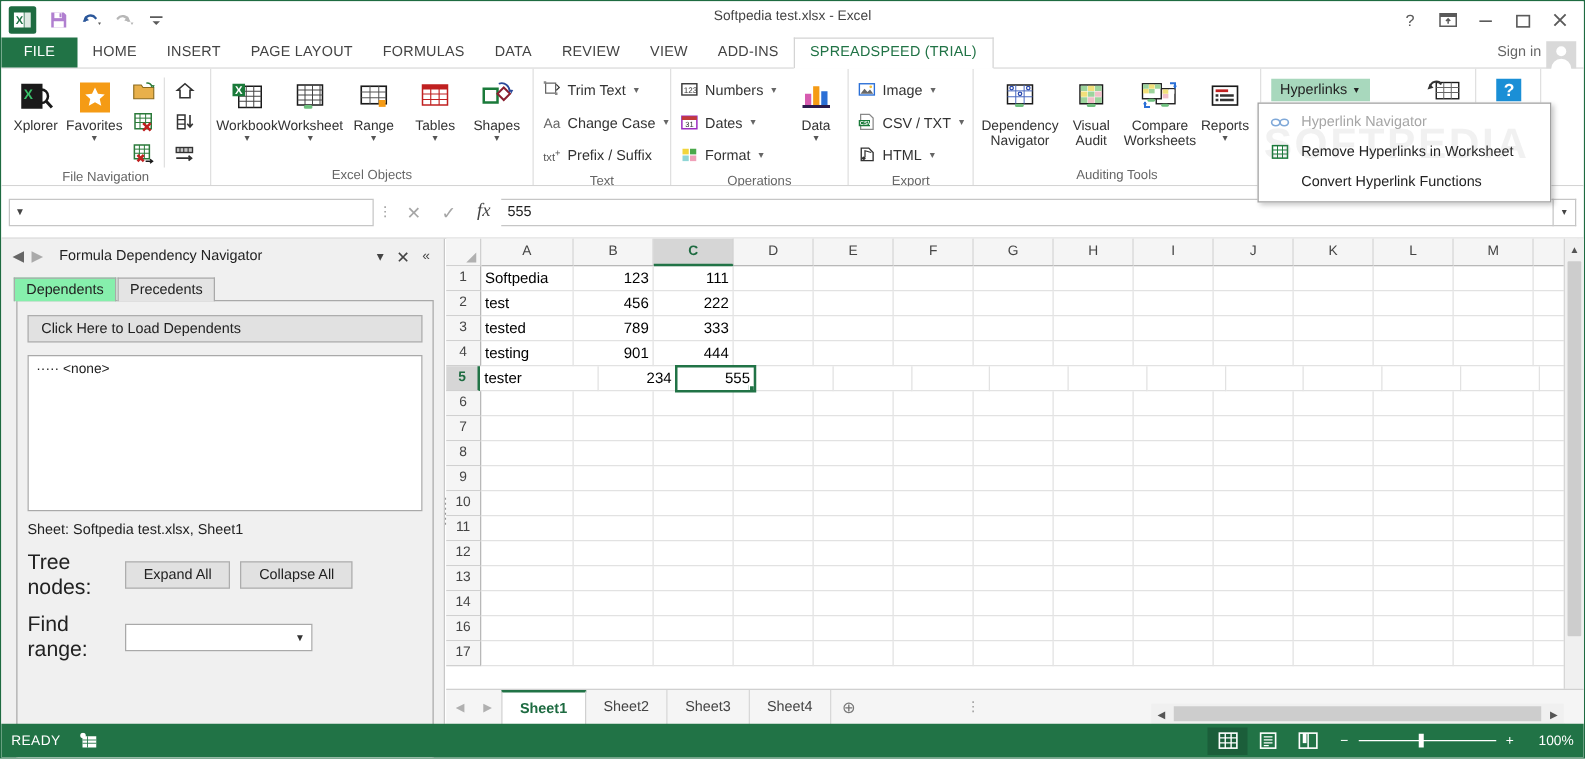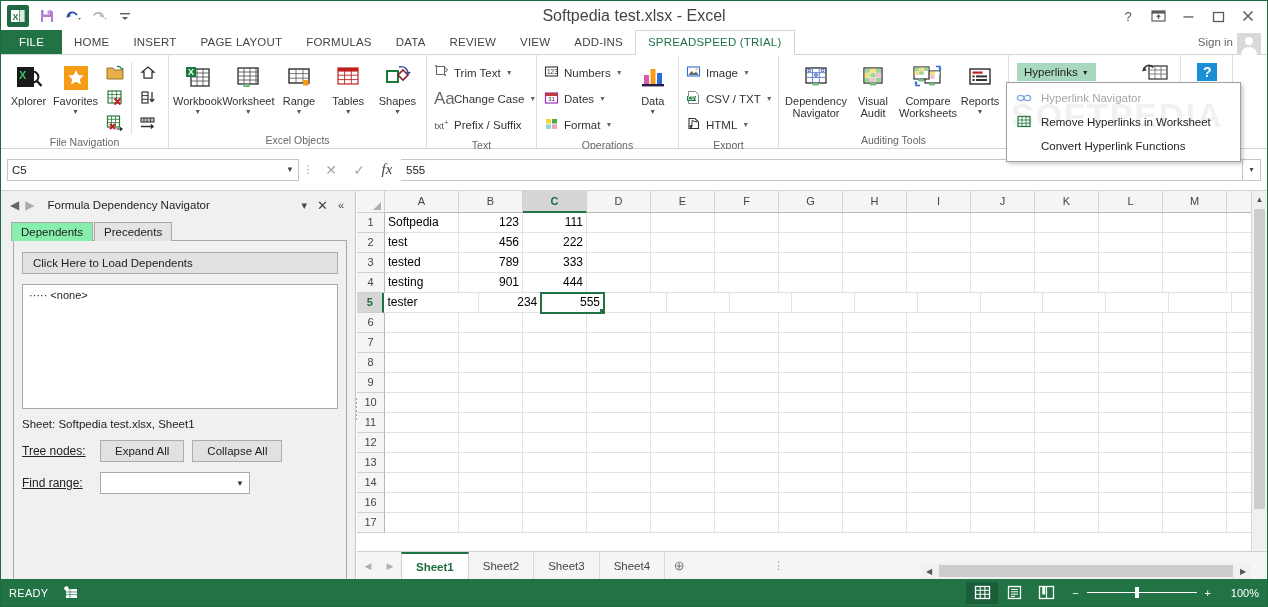--- a/index.html
+++ b/index.html
@@ -33,21 +33,21 @@
   }
   .excel-logo {
     width: 22px; height: 22px; background: #1e6b41;
     border-radius: 2px; color: #fff;
     display: flex; align-items: center; justify-content: center;
     font-size: 12px; font-weight: bold;
     margin-right: 4px;
   }
   .title-text {
     position: absolute; left: 0; right: 0; top: 6px;
-    text-align: center; font-size: 16px; color: #444;
+    text-align: center; font-size: 11px; color: #444;
     pointer-events: none;
   }
   .win-controls {
     position: absolute; right: 4px; top: 0; height: 30px;
     display: flex; align-items: center; gap: 0px;
   }
   .win-btn {
     width: 30px; height: 28px; display: flex;
     align-items: center; justify-content: center;
     font-size: 13px; color: #5a5a5a; cursor: default;
@@ -221,21 +221,21 @@
     font-size: 11.5px; color: #222; padding: 4px 10px; cursor: default;
   }
   .tree-box {
     margin-top: 10px; height: 125px; background: #fff;
     border: 1px solid #a9a9a9; padding: 4px 6px;
     font-size: 11px; color: #222;
   }
   .tree-node { color: #222; }
   .sheet-line { margin-top: 9px; font-size: 11.5px; color: #222; }
   .row-line { display: flex; align-items: center; margin-top: 10px; }
-  .row-label { width: 78px; font-size: 12px; color: #222; text-decoration: underline; }
+  .row-label { width: 78px; font-size: 17px; color: #222; }
   .mini-btn {
     background: #e1e1e1; border: 1px solid #adadad;
     font-size: 11.5px; color: #222; padding: 4px 14px;
     margin-right: 8px; cursor: default;
   }
   .findrange {
     width: 150px; height: 22px; background: #fff;
     border: 1px solid #a9a9a9; display: flex; align-items: center;
     justify-content: flex-end; padding-right: 5px;
     font-size: 8px; color: #333;
@@ -600,21 +600,21 @@
                   <rect x="2.5" y="2.5" width="8" height="8" fill="none" stroke="#666" stroke-width="1"></rect>
                   <path d="M11 3.5l2.4 2.4-2.4 2.4" stroke="#333" stroke-width="1" fill="none"></path>
                   <rect x="1" y="1" width="2" height="2" fill="#888"></rect>
                   <rect x="10" y="10" width="2" height="2" fill="#888"></rect>
                 </svg>
             </span>
             <span>Trim Text</span>
             <span class="caret">▼</span>
           </div>
           <div class="small-btn">
-            <span style="font-size:17px;color:#666;width:15px;display:inline-block;text-align:center;">Aa</span>
+            <span style="font-size:11px;color:#666;width:15px;display:inline-block;text-align:center;">Aa</span>
             <span>Change Case</span>
             <span class="caret">▼</span>
           </div>
           <div class="small-btn">
             <span style="font-size:9px;color:#555;width:15px;display:inline-block;text-align:center;">txt<sup>+</sup></span>
             <span>Prefix / Suffix</span>
           </div>
         </div>
       </div>
       <div class="group-label">Text</div>
@@ -844,21 +844,20 @@
       <span>Remove Hyperlinks in Worksheet</span>
     </div>
     <div class="hl-item">
       <span class="mico"></span>
       <span>Convert Hyperlink Functions</span>
     </div>
   </div>
 
   <div class="formulabar">
     <div class="namebox">
-      <span class="nb-val">C5</span>
       <span class="nb-caret">▼</span>
     </div>
     <div class="fb-dots">⋮</div>
     <div class="fb-btns">
       <div class="fb-ico">✕</div>
       <div class="fb-ico">✓</div>
       <div class="fb-ico fx">fx</div>
     </div>
     <div class="fb-input">555</div>
     <div class="fb-expand">▾</div>

